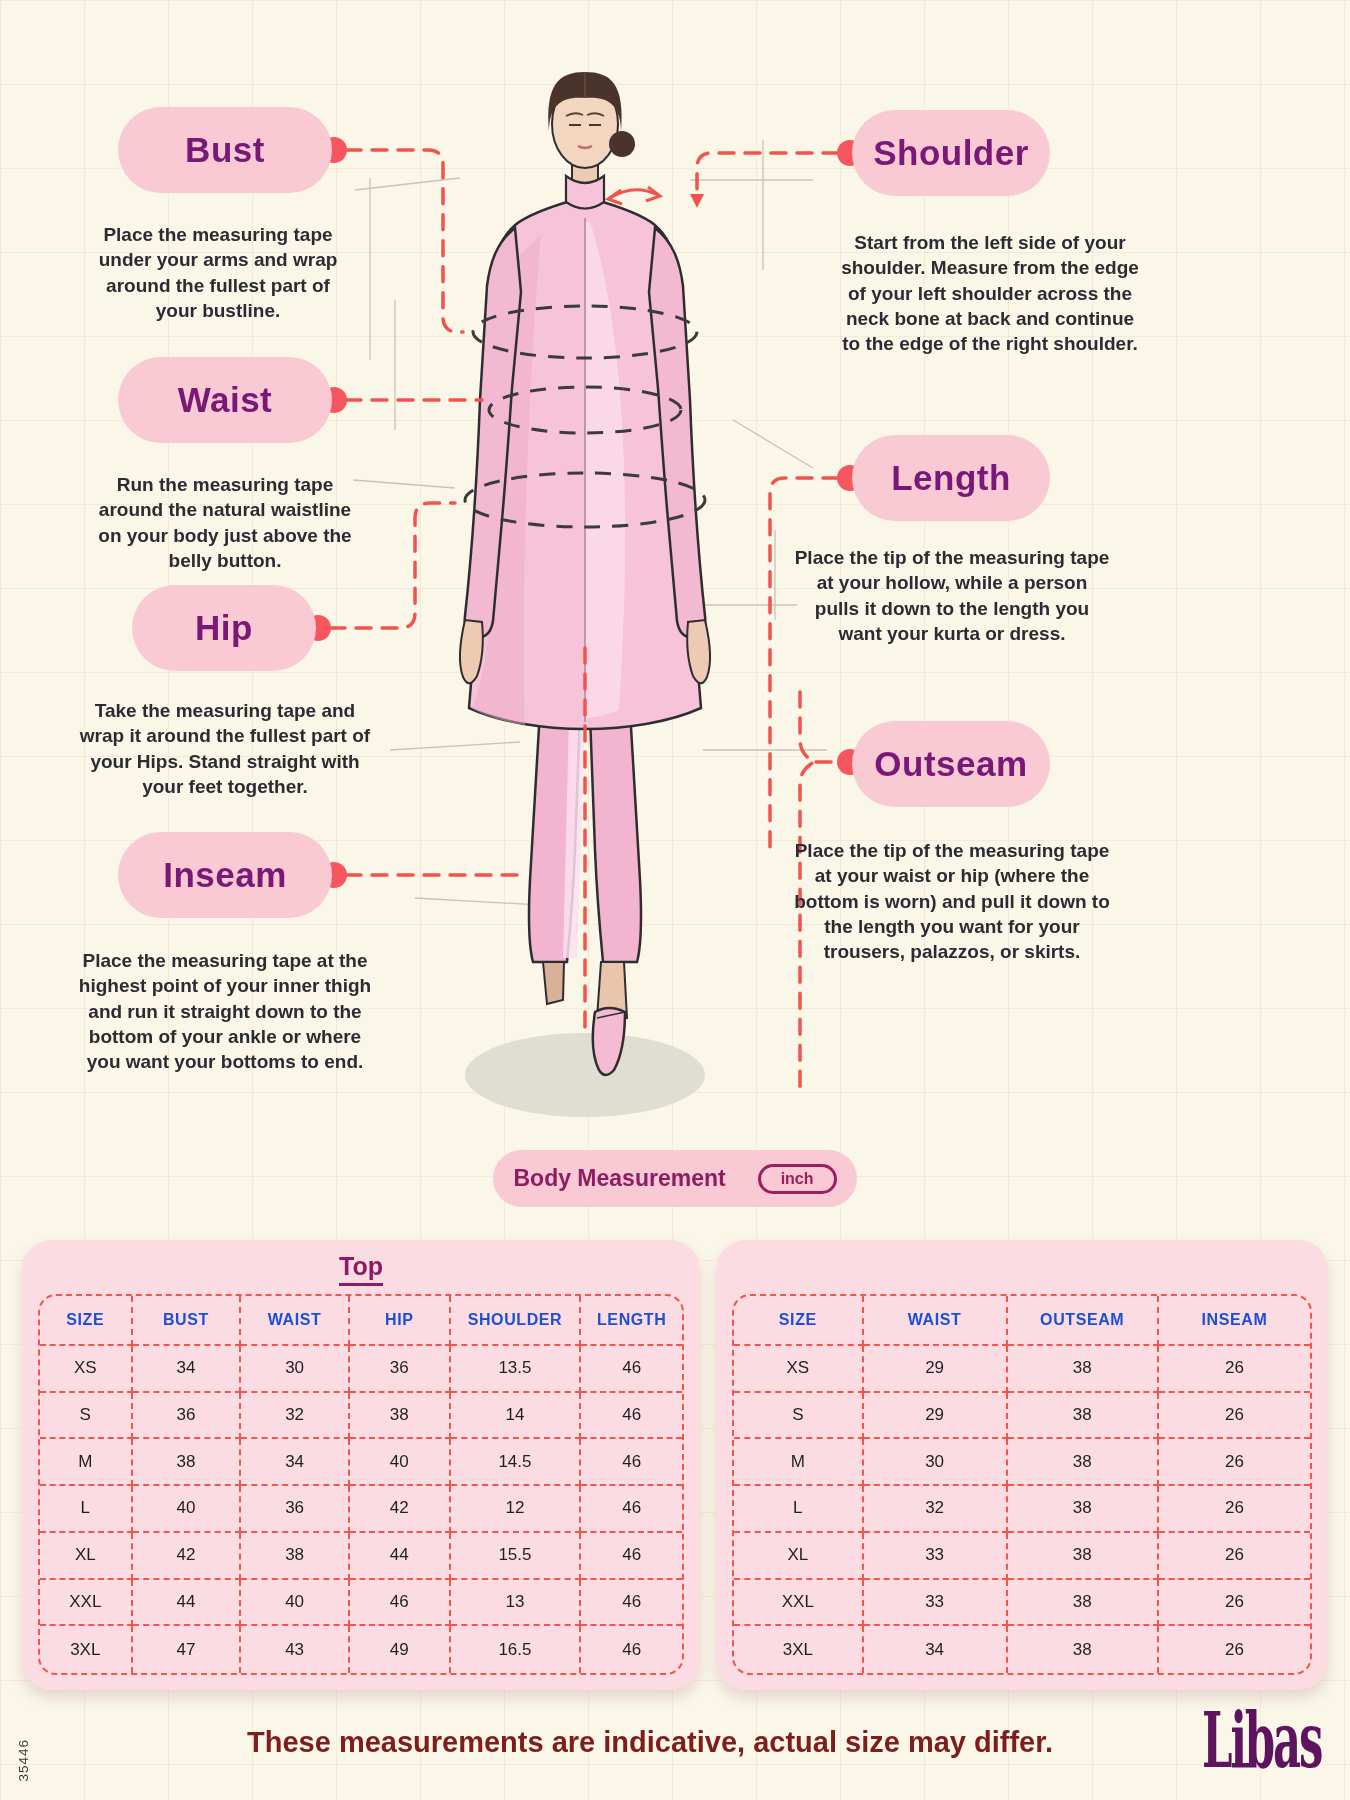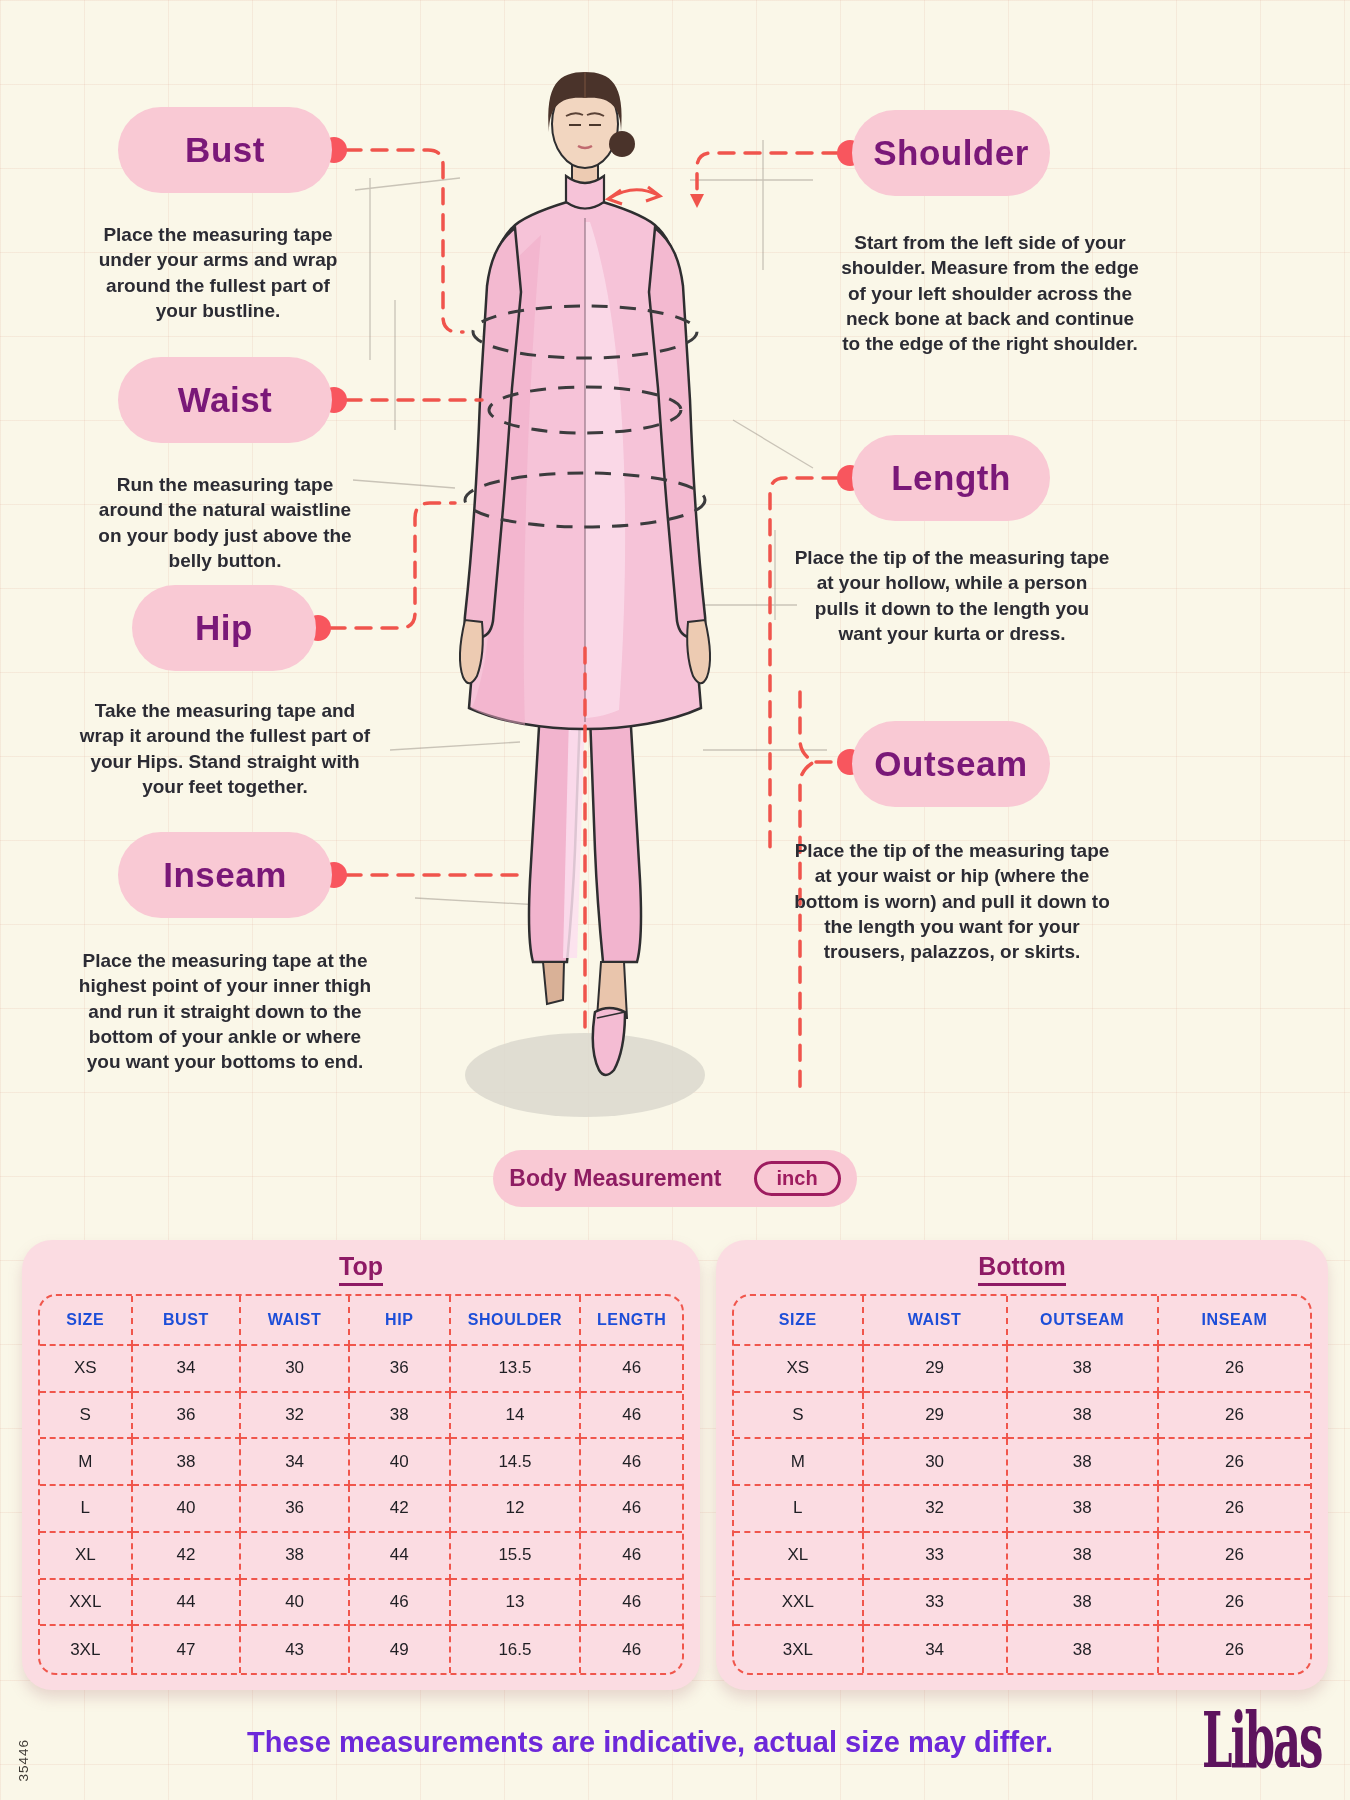--- a/index.html
+++ b/index.html
@@ -30,40 +30,40 @@
   .desc-waist{left:85px;top:472px;width:280px;}
   .desc-hip{left:75px;top:698px;width:300px;}
   .desc-inseam{left:70px;top:948px;width:310px;}
   .desc-shoulder{left:797px;top:230px;width:310px;margin-left:38px;}
   .desc-length{left:792px;top:545px;width:320px;}
   .desc-outseam{left:792px;top:838px;width:320px;}
 
   .bm-bar{position:absolute;left:493px;top:1150px;width:364px;height:57px;background:#F9C9D4;
     border-radius:29px;display:flex;align-items:center;justify-content:center;gap:32px;}
   .bm-bar .bm-label{font-size:23px;font-weight:bold;color:#8E1C62;}
-  .inch-pill{border:3px solid #9E1C5F;border-radius:24px;padding:3px 20px;font-size:20px;font-weight:bold;color:#9E1C5F;}
+  .inch-pill{border:3px solid #9E1C5F;border-radius:24px;padding:3px 20px;font-size:16px;font-weight:bold;color:#9E1C5F;}
 
   .card{position:absolute;top:1240px;height:450px;background:#FBDCE2;border-radius:30px;
     box-shadow:0 8px 14px rgba(176,118,128,0.25);}
   .card-top{left:22px;width:678px;}
   .card-bottom{left:716px;width:612px;}
   .card-title{position:absolute;top:12px;left:0;right:0;text-align:center;font-size:25px;font-weight:bold;color:#8E1A65;}
   .card-title span{border-bottom:3px solid #8E1A65;padding-bottom:3px;}
   .size-table{position:absolute;left:16px;right:16px;top:54px;bottom:15px;border:2px dashed #F0564C;
     border-radius:18px;display:grid;grid-template-rows:50px repeat(7,1fr);overflow:hidden;}
   .grid6{grid-template-columns:0.92fr 1.08fr 1.08fr 1fr 1.3fr 1fr;}
   .grid4{grid-template-columns:0.9fr 1fr 1.05fr 1.05fr;}
   .cell{display:flex;align-items:center;justify-content:center;border-right:2px dashed #F0564C;
     border-bottom:2px dashed #F0564C;font-size:17px;color:#1F1F24;}
   .cell.th{font-size:16px;font-weight:bold;color:#1d4ed8;letter-spacing:0.6px;}
   .last-col{border-right:none;}
   .last-row{border-bottom:none;}
 
   .footer-note{position:absolute;left:120px;top:1726px;width:1060px;text-align:center;
-    font-size:29px;font-weight:bold;color:#6d28d9;}
+    font-size:29px;font-weight:bold;color:#7f1d1d;}
   .logo{position:absolute;left:1202px;top:1694px;font-family:"DejaVu Serif", serif;font-size:62px;
     font-weight:bold;color:#5D135D;letter-spacing:-3px;transform:scale(0.7,1.25);transform-origin:left top;}
   .code{position:absolute;left:16px;bottom:18px;writing-mode:vertical-rl;transform:rotate(180deg);
     font-size:13.5px;color:#3E3A34;letter-spacing:1px;}
 </style>
 </head>
 <body>
 
 <div class="figure-wrap">
 <svg width="500" height="1085" viewBox="0 0 500 1085">
@@ -236,21 +236,20 @@
       <div class="cell td last-row">3XL</div>
       <div class="cell td last-row">47</div>
       <div class="cell td last-row">43</div>
       <div class="cell td last-row">49</div>
       <div class="cell td last-row">16.5</div>
       <div class="cell td last-col last-row">46</div>
     </div>
 </div>
 
 <div class="card card-bottom">
-  <div class="card-title"><span>Bottom</span></div>
   <div class="size-table grid4" id="bottom-table">
       <div class="cell th">SIZE</div>
       <div class="cell th">WAIST</div>
       <div class="cell th">OUTSEAM</div>
       <div class="cell th last-col">INSEAM</div>
       <div class="cell td">XS</div>
       <div class="cell td">29</div>
       <div class="cell td">38</div>
       <div class="cell td last-col">26</div>
       <div class="cell td">S</div>

